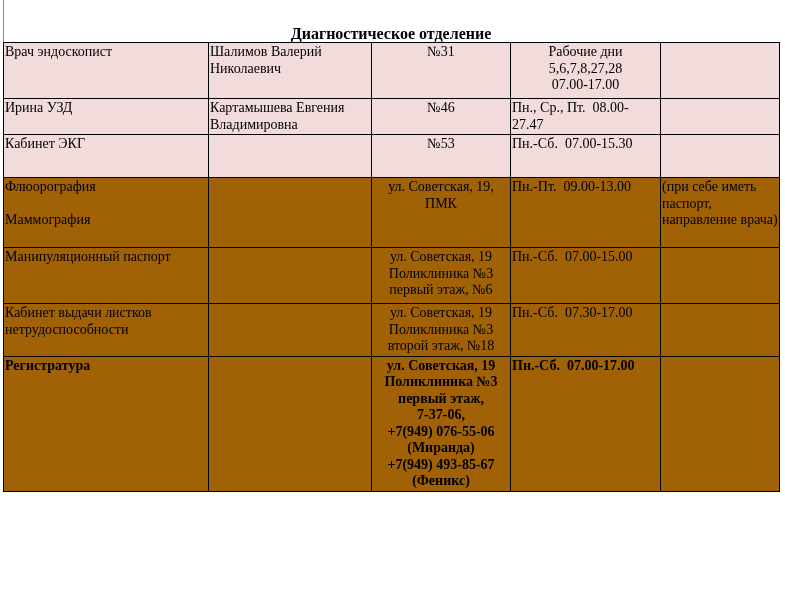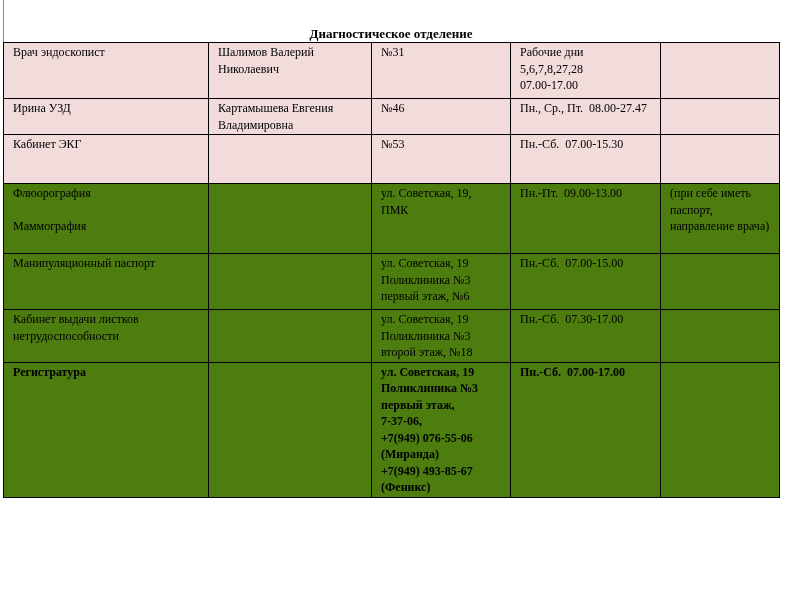--- a/index.html
+++ b/index.html
@@ -5,38 +5,38 @@
   html,body{margin:0;padding:0;background:#ffffff;}
   body{
     width:785px;height:590px;position:relative;overflow:hidden;
     font-family:"Liberation Serif", serif;color:#000;
   }
   .page-edge-line{
     position:absolute;left:3px;top:0;width:1px;height:42px;background:#8a8a8a;
   }
   .doc-title{
     margin:25px 0 0 3px;width:776px;text-align:center;
-    font-size:13px;font-weight:bold;line-height:17px;
+    font-size:16px;font-weight:bold;line-height:17px;
   }
   table.schedule{
     border-collapse:collapse;table-layout:fixed;
     margin-left:3px;width:776px;
   }
   table.schedule td{
     border:1px solid #000;
     vertical-align:top;
-    padding:1px 9px;
-    font-size:12px;
+    padding:1px 1px;
+    font-size:14px;
     line-height:16.5px;
     white-space:pre-wrap;
     word-wrap:break-word;
   }
   tr.pink td{background:#f2dbdb;}
-  tr.grey td{background:#4d7c0f;}
-  td.c{text-align:left;font-family:Liberation Serif, serif;}
+  tr.grey td{background:#a16207;}
+  td.c{text-align:center;font-family:Liberation Serif, serif;}
   td.b{font-weight:bold;}
 </style>
 </head>
 <body>
 
 <div class="page-edge-line"></div>
 
 <div class="doc-title">Диагностическое отделение</div>
 
 <table class="schedule">
@@ -61,21 +61,21 @@
 
 
   <tr class="pink" style="height:36px">
     <td>Ирина УЗД</td>
     <td>Картамышева Евгения Владимировна</td>
     <td class="c">№46</td>
     <td>Пн., Ср., Пт.  08.00-27.47</td>
     <td></td>
   </tr>
 
-  <tr class="pink" style="height:49px">
+  <tr class="pink" style="height:43px">
     <td>Кабинет ЭКГ</td>
     <td></td>
     <td class="c">№53</td>
     <td>Пн.-Сб.  07.00-15.30</td>
     <td></td>
   </tr>
 
   <tr class="grey" style="height:70px">
     <td>Флюорография
 

